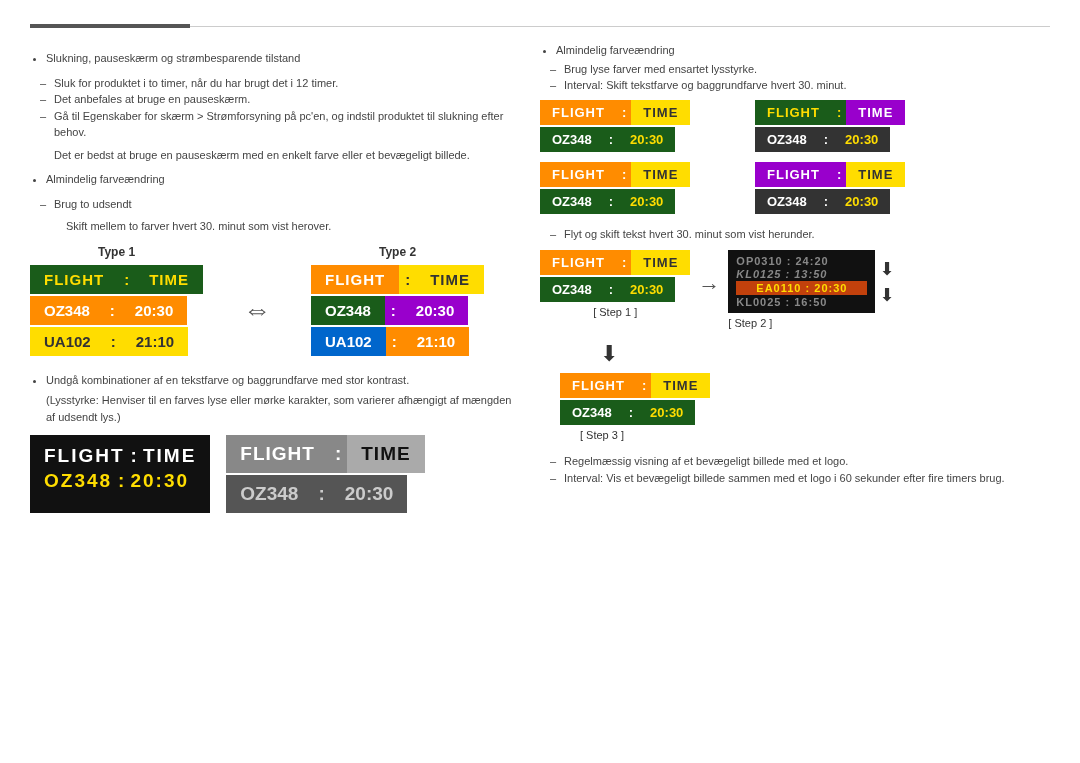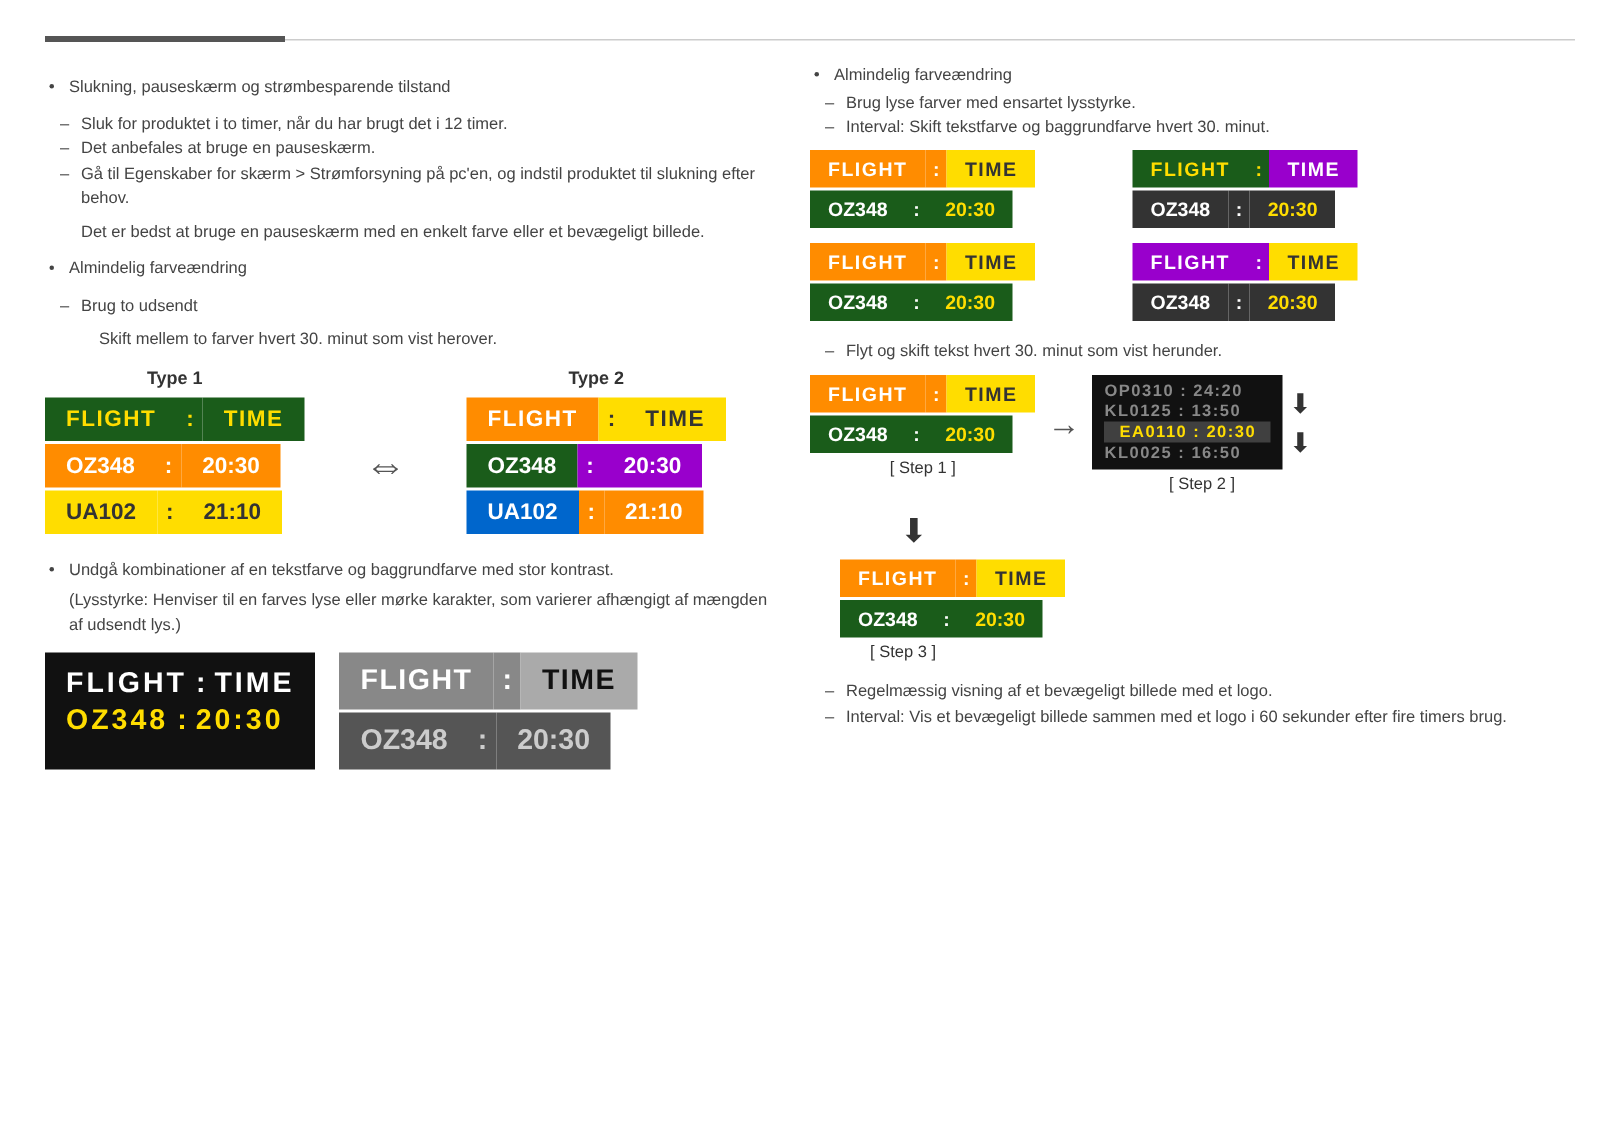--- a/index.html
+++ b/index.html
@@ -298,27 +298,27 @@
             <div style="background:#1a5c1a; color:#fff; font-size:13px; font-weight:900; padding:5px 12px;">OZ348</div>
             <div style="background:#1a5c1a; color:#fff; font-size:13px; font-weight:900; padding:5px 5px;">:</div>
             <div style="background:#1a5c1a; color:#ffdd00; font-size:13px; font-weight:900; padding:5px 12px;">20:30</div>
           </div>
         </div>
         <div style="font-size:11px; color:#333; margin-top:4px;">[ Step 1 ]</div>
       </div>
 
       <div style="font-size:22px; color:#555; align-self:center; margin-top:-14px;">→</div>
 
-      <div style="display:flex; flex-direction:column; align-items:center;">
+      <div style="display:flex; flex-direction:column; ">
         <div style="display:flex; gap:4px;">
 
           <div style="background:#111; padding:5px 8px; display:flex; flex-direction:column; gap:1px; min-width:120px;">
             <div style="font-size:11px; font-weight:bold; color:#888; letter-spacing:1px; white-space:nowrap;">OP0310 : 24:20</div>
-            <div style="font-size:11px; font-weight:bold; color:#888; letter-spacing:1px; white-space:nowrap;">KL0125 : 13:50</div>
-            <div style="font-size:11px; font-weight:bold; color:#ffdd00; letter-spacing:1px; white-space:nowrap; background:#404040; padding:1px 10px;">EA0110 : 20:30</div>
+            <div style="font-size:11px; font-weight:bold; color:#888; letter-spacing:1px; white-space:nowrap;font-style:italic;">KL0125 : 13:50</div>
+            <div style="font-size:11px; font-weight:bold; color:#ffdd00; letter-spacing:1px; white-space:nowrap; background:#c2410c; padding:1px 20px;">EA0110 : 20:30</div>
             <div style="font-size:11px; font-weight:bold; color:#888; letter-spacing:1px; white-space:nowrap;">KL0025 : 16:50</div>
           </div>
 
           <div style="display:flex; flex-direction:column; justify-content:center; gap:4px;">
             <div style="font-size:18px; color:#333;">⬇</div>
             <div style="font-size:18px; color:#333;">⬇</div>
           </div>
         </div>
         <div style="font-size:11px; color:#333; margin-top:4px;">[ Step 2 ]</div>
       </div>

